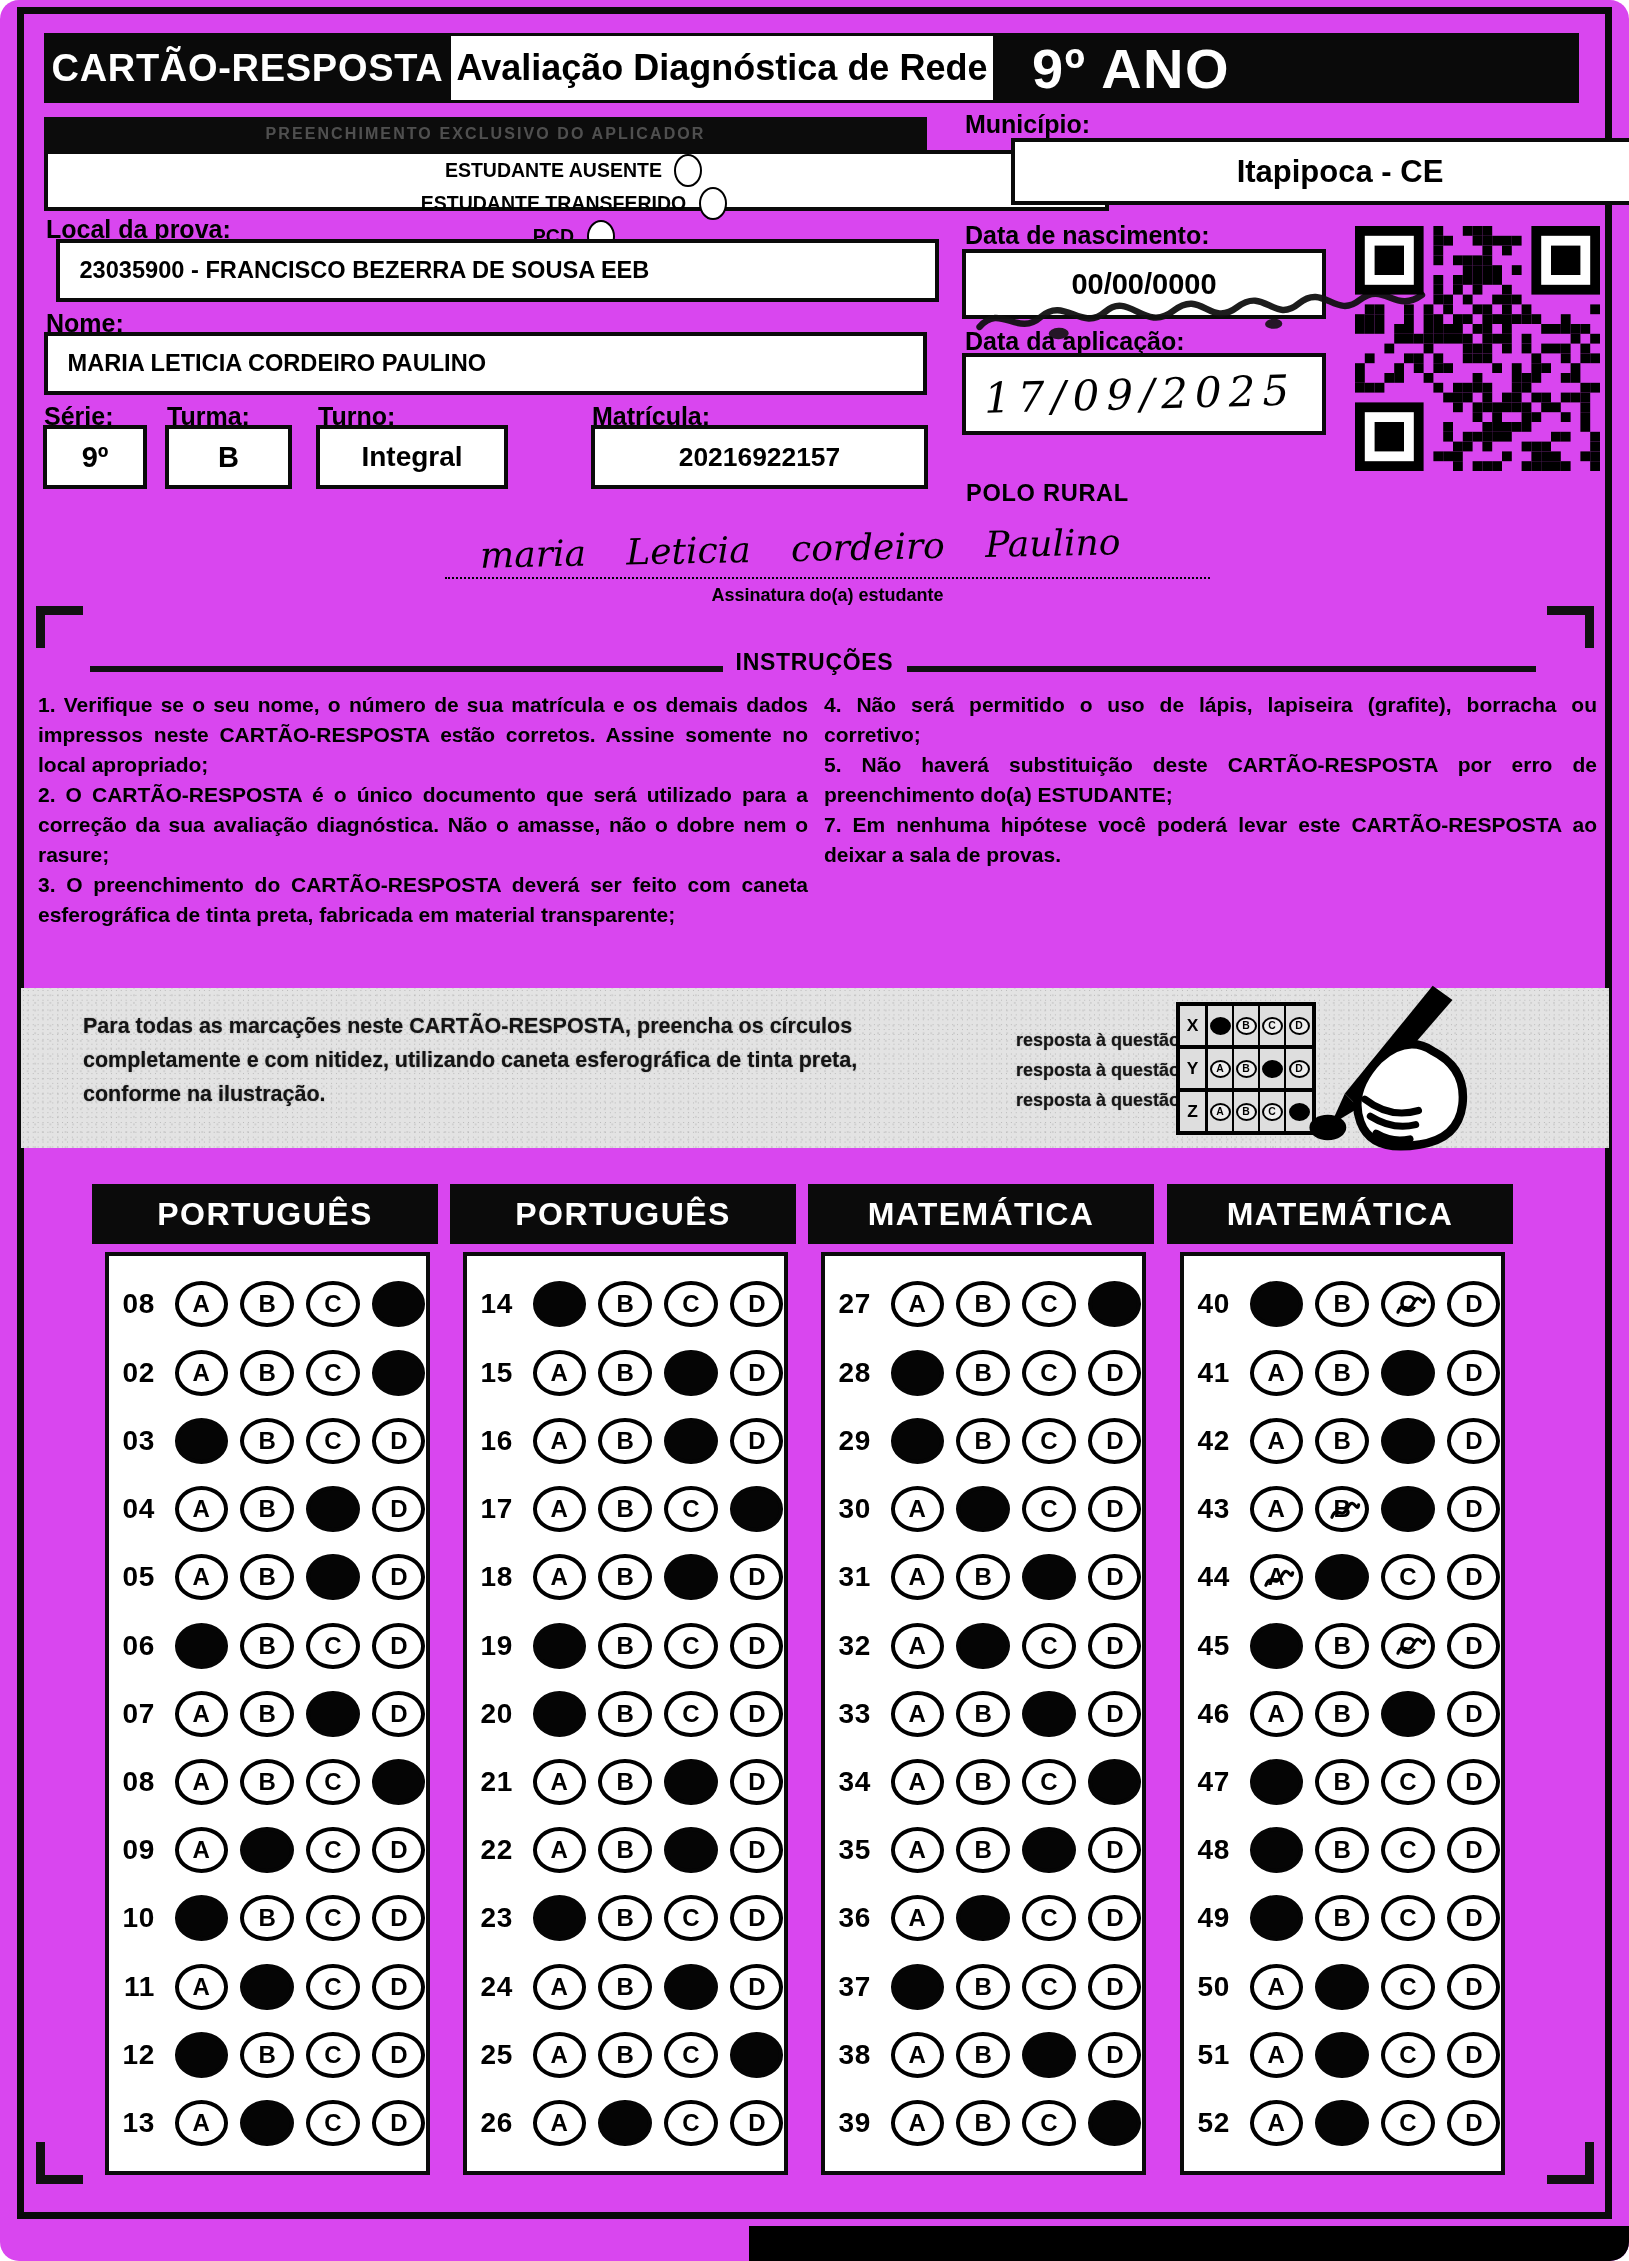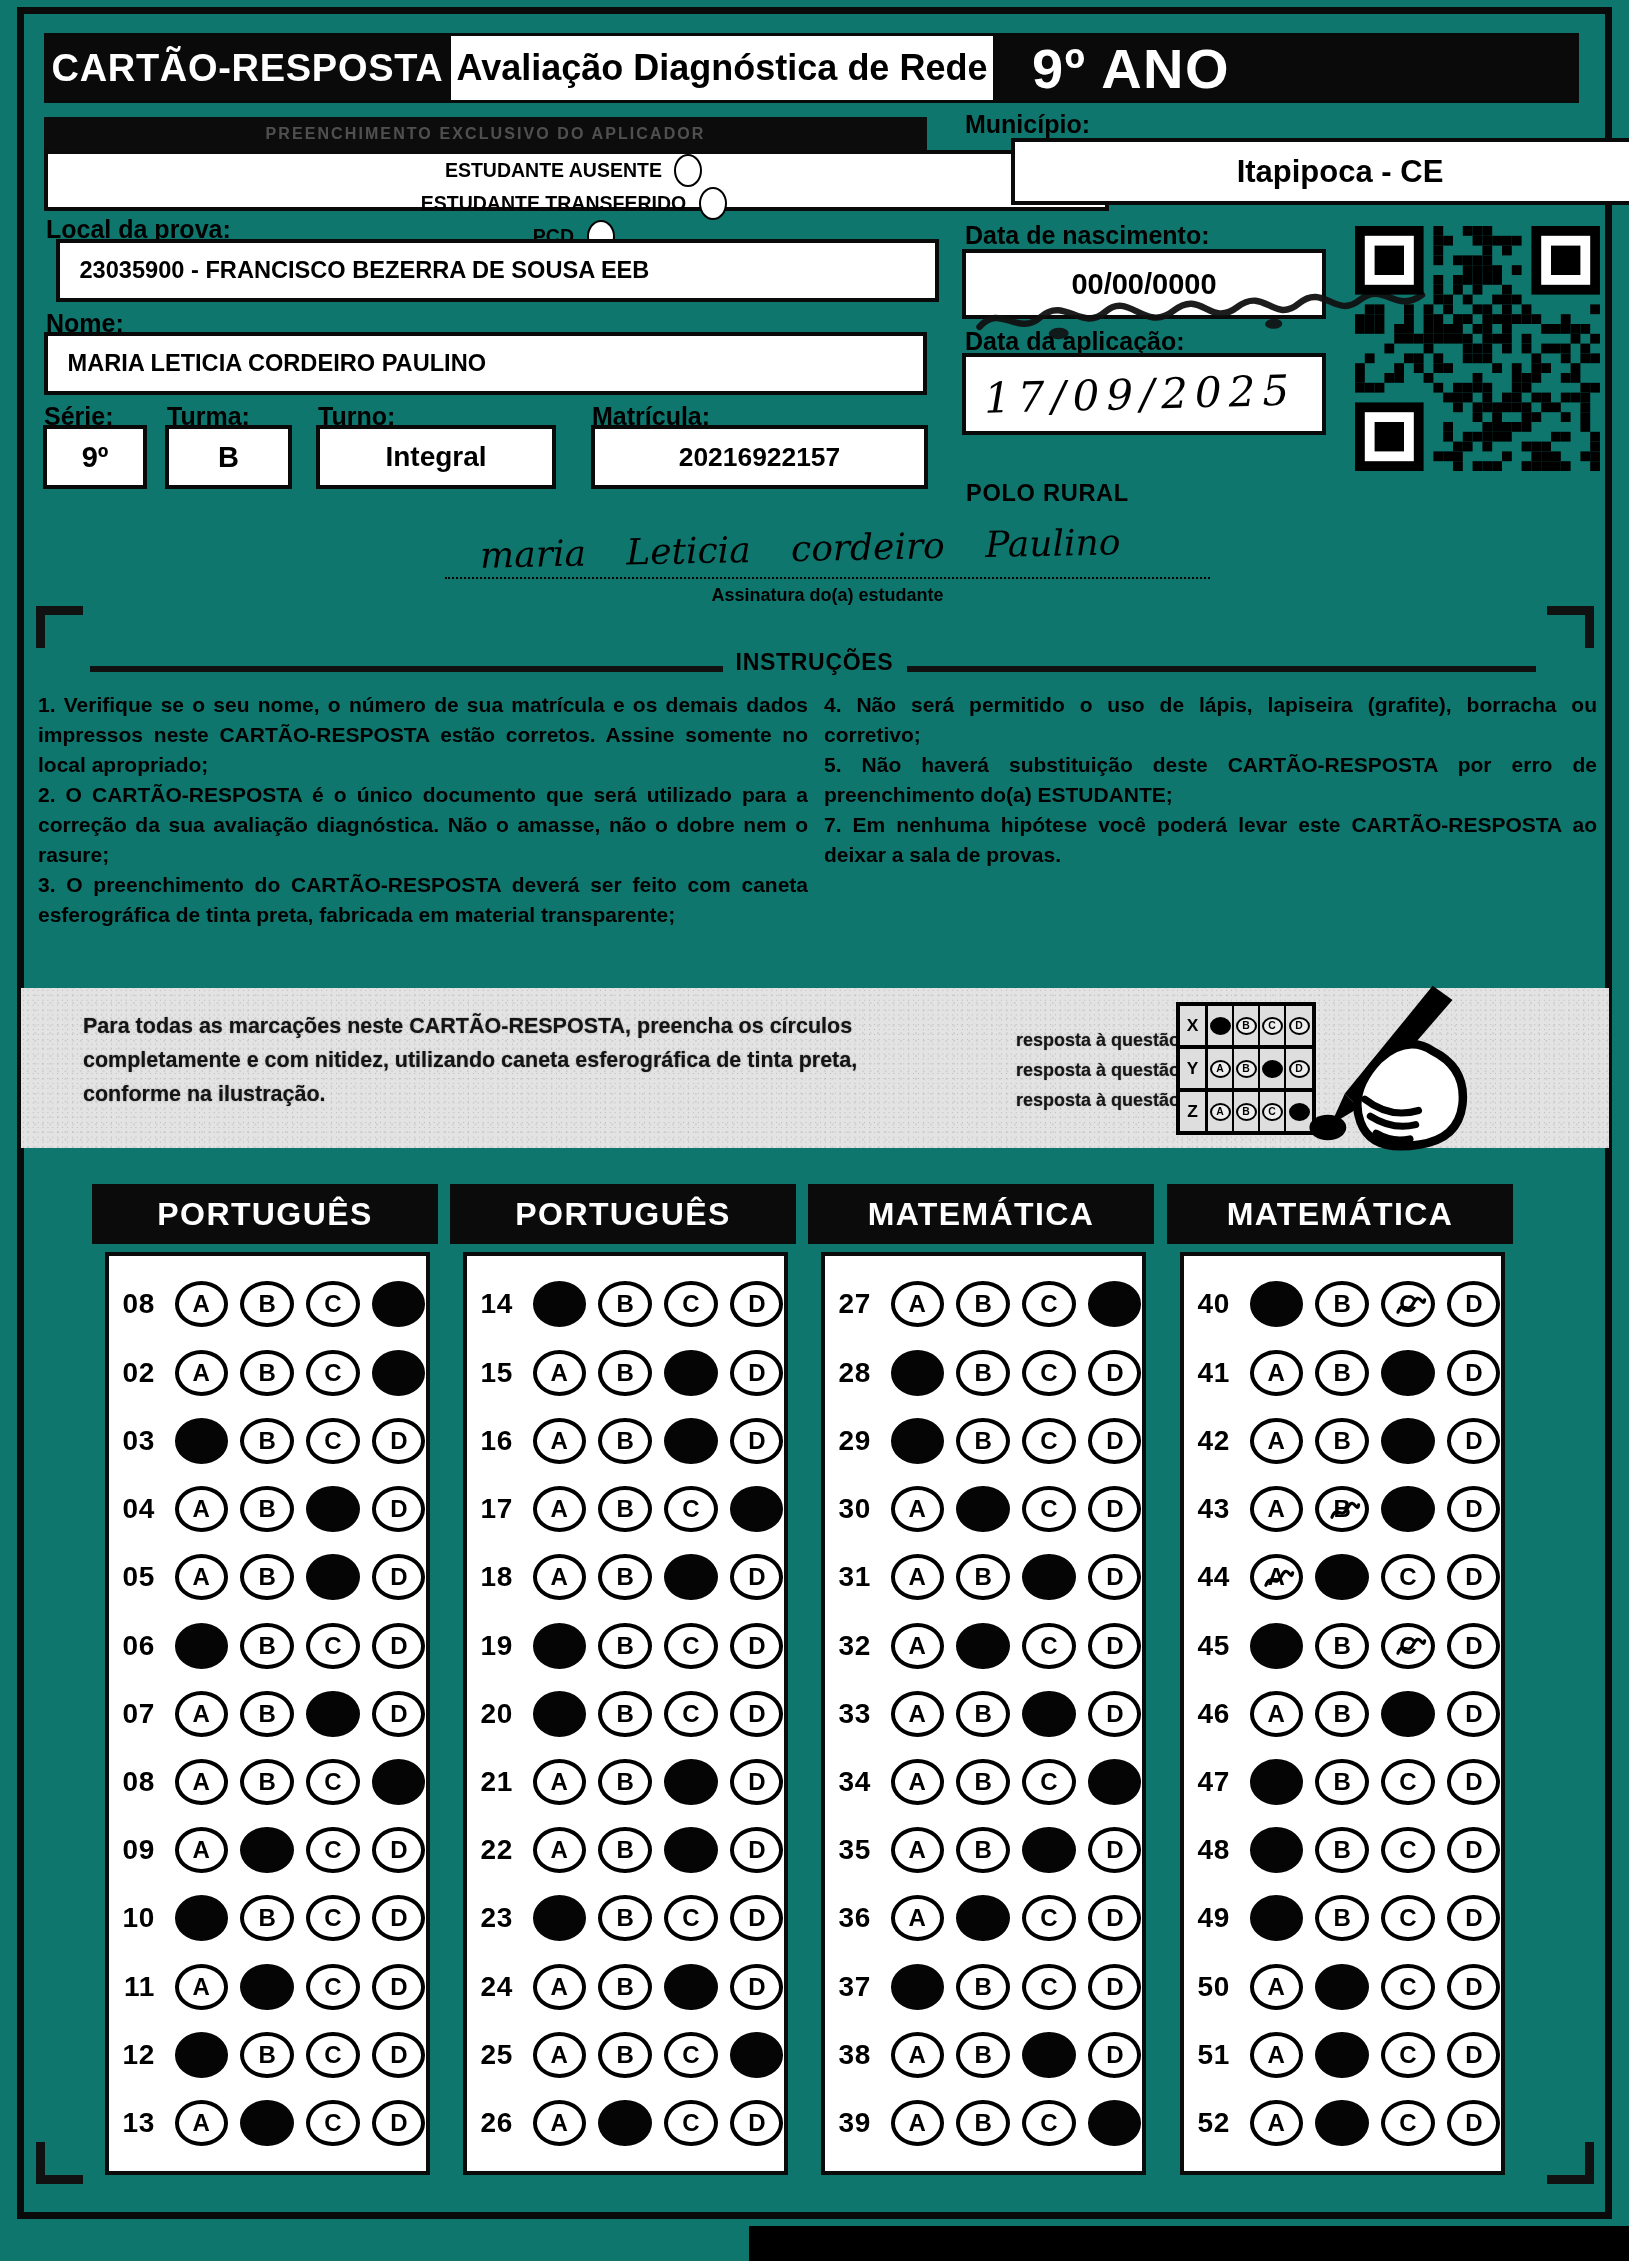--- a/index.html
+++ b/index.html
@@ -1,19 +1,19 @@
 <!DOCTYPE html>
 <html style="font-size:11px"><head>
 <meta charset="utf-8">
 <title>CARTÃO-RESPOSTA</title>
 <style>
   * { box-sizing: border-box; }
   html,body { margin:0; padding:0; background:#fff; }
   body { font-family:"Liberation Sans", sans-serif; color:#000; }
-  .page { position:relative; width:1629px; height:2261px; background:#0f766e; overflow:hidden; }
+  .page { position:relative; width:1629px; height:2261px; background:#d946ef; overflow:hidden;border-radius:19px; }
 
   .frame { position:absolute; left:16.7px; top:7px; width:1595px; height:2212px; border:7.6px solid #0a0a0a; }
 
   
   .header-band { position:absolute; left:44px; top:33px; width:1535px; height:70px; background:#0a0a0a; display:flex; align-items:stretch; }
   .hb-left  { width:407px; display:flex; align-items:center; justify-content:center; color:#fff; font-weight:bold; font-size:38px; letter-spacing:0.7px; }
   .hb-mid   { width:542px; background:#fff; margin:2.8px 0; display:flex; align-items:center; justify-content:center; font-weight:bold; font-size:36px; }
   .hb-right { flex:1; display:flex; align-items:center; color:#fff; font-weight:bold; font-size:56px; padding-left:39px; letter-spacing:1.4px; }
 
   
@@ -26,21 +26,21 @@
 
   
   .flabel { position:absolute; font-weight:bold; font-size:25px; white-space:nowrap; }
   .fbox { position:absolute; border:4.9px solid #0a0a0a; background:#fff; display:flex; align-items:center; font-weight:bold; }
   .fbox.center { justify-content:center; }
 
   .local-box { left:56px;  top:239px; width:883px; height:63px; padding-left:19.5px; font-size:23.6px; }
   .nome-box  { left:44px;  top:332px; width:883px; height:63px; padding-left:19.5px; font-size:23.6px; }
   .serie-box { left:43px;  top:425px; width:104px;  height:64px; font-size:29px; }
   .turma-box { left:165px; top:425px; width:127px;  height:64px; font-size:29px; }
-  .turno-box { left:316px; top:425px; width:240px;  height:64px; font-size:28px; }
+  .turno-box { left:316px; top:425px; width:192px;  height:64px; font-size:28px; }
   .matr-box  { left:591px; top:425px; width:337px;  height:64px; font-size:26.4px; }
 
   .munic-box { left:1011px; top:138px; width:658px; height:67px; font-size:31px;text-align:center; }
   .nasc-box  { left:962px; top:249px; width:364px; height:70px; font-size:29px; }
   .aplic-box { left:962px; top:353px; width:364px; height:82px; }
 
   .hand-date { font-family:"DejaVu Serif", serif; font-style:italic; font-weight:400; font-size:42px; letter-spacing:7px; transform:rotate(-1.5deg); padding-left:18px; }
   .polo { position:absolute; left:966px; top:480px; font-weight:bold; font-size:23.6px; letter-spacing:0.7px; }
 
   .nasc-scribble { position:absolute; left:972px; top:284px; width:459px; height:56px; transform:rotate(-2deg); pointer-events:none; }

